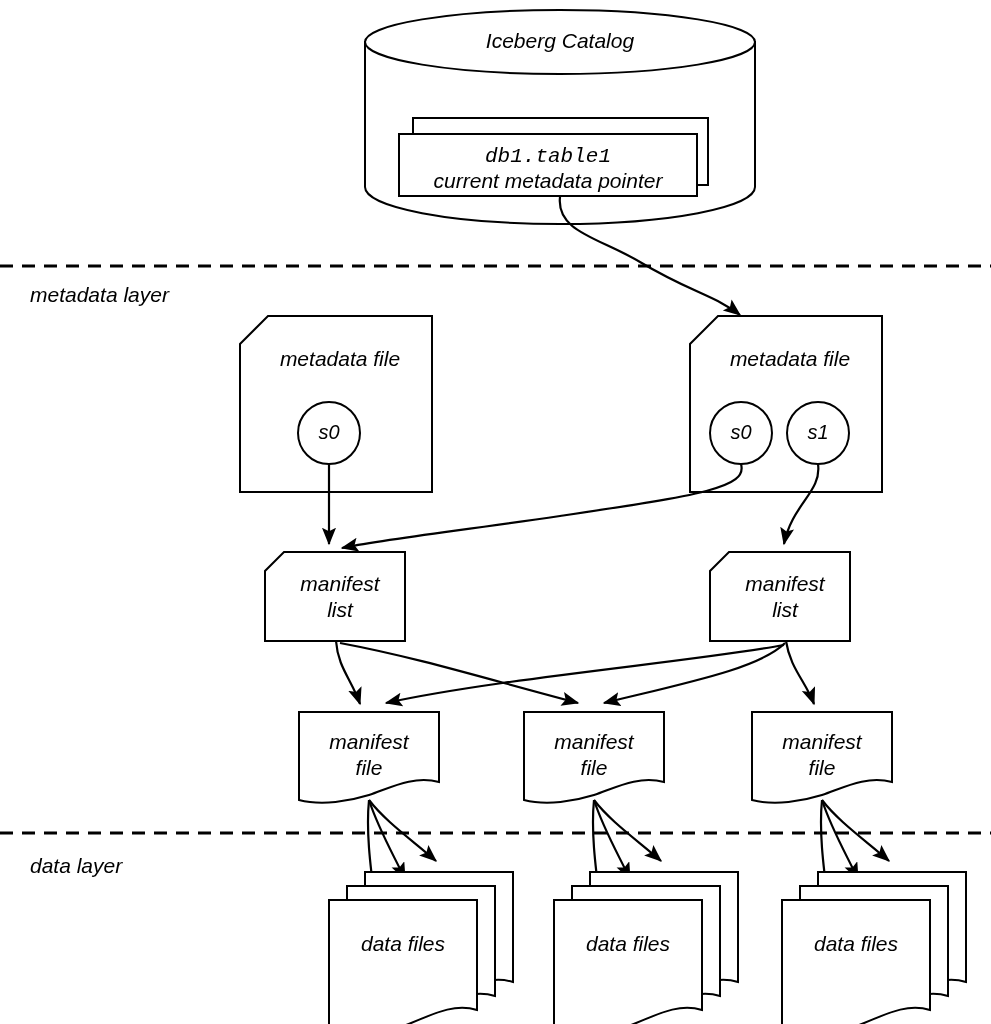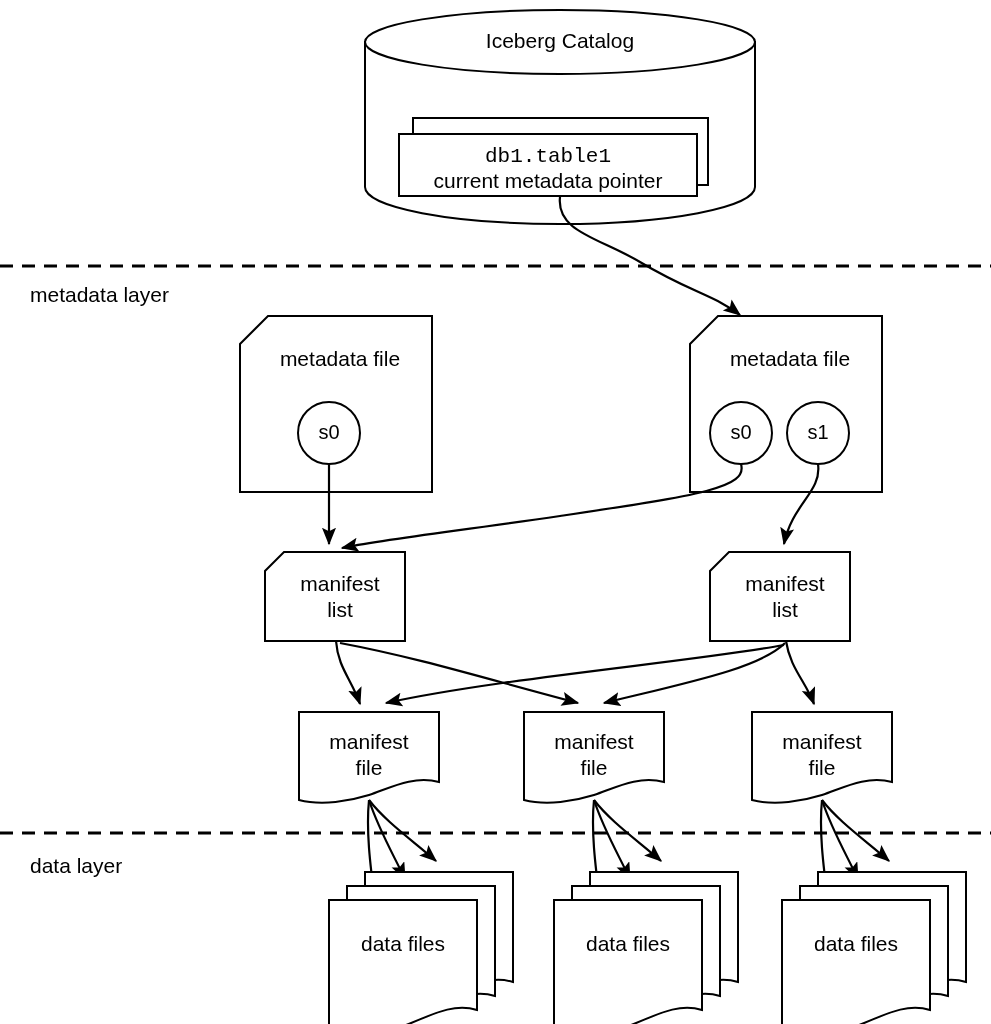--- a/index.html
+++ b/index.html
@@ -10,20 +10,21 @@
   body {
     width: 991px;
     height: 1024px;
     font-family: "Liberation Sans", sans-serif;
     overflow: hidden;
   }
   #diagram-root {
     position: relative;
     width: 991px;
     height: 1024px;
+    font-style: italic;
   }
   svg#iceberg-diagram {
     display: block;
     width: 991px;
     height: 1024px;
   }
   .shape {
     fill: #ffffff;
     stroke: #000000;
     stroke-width: 2;

